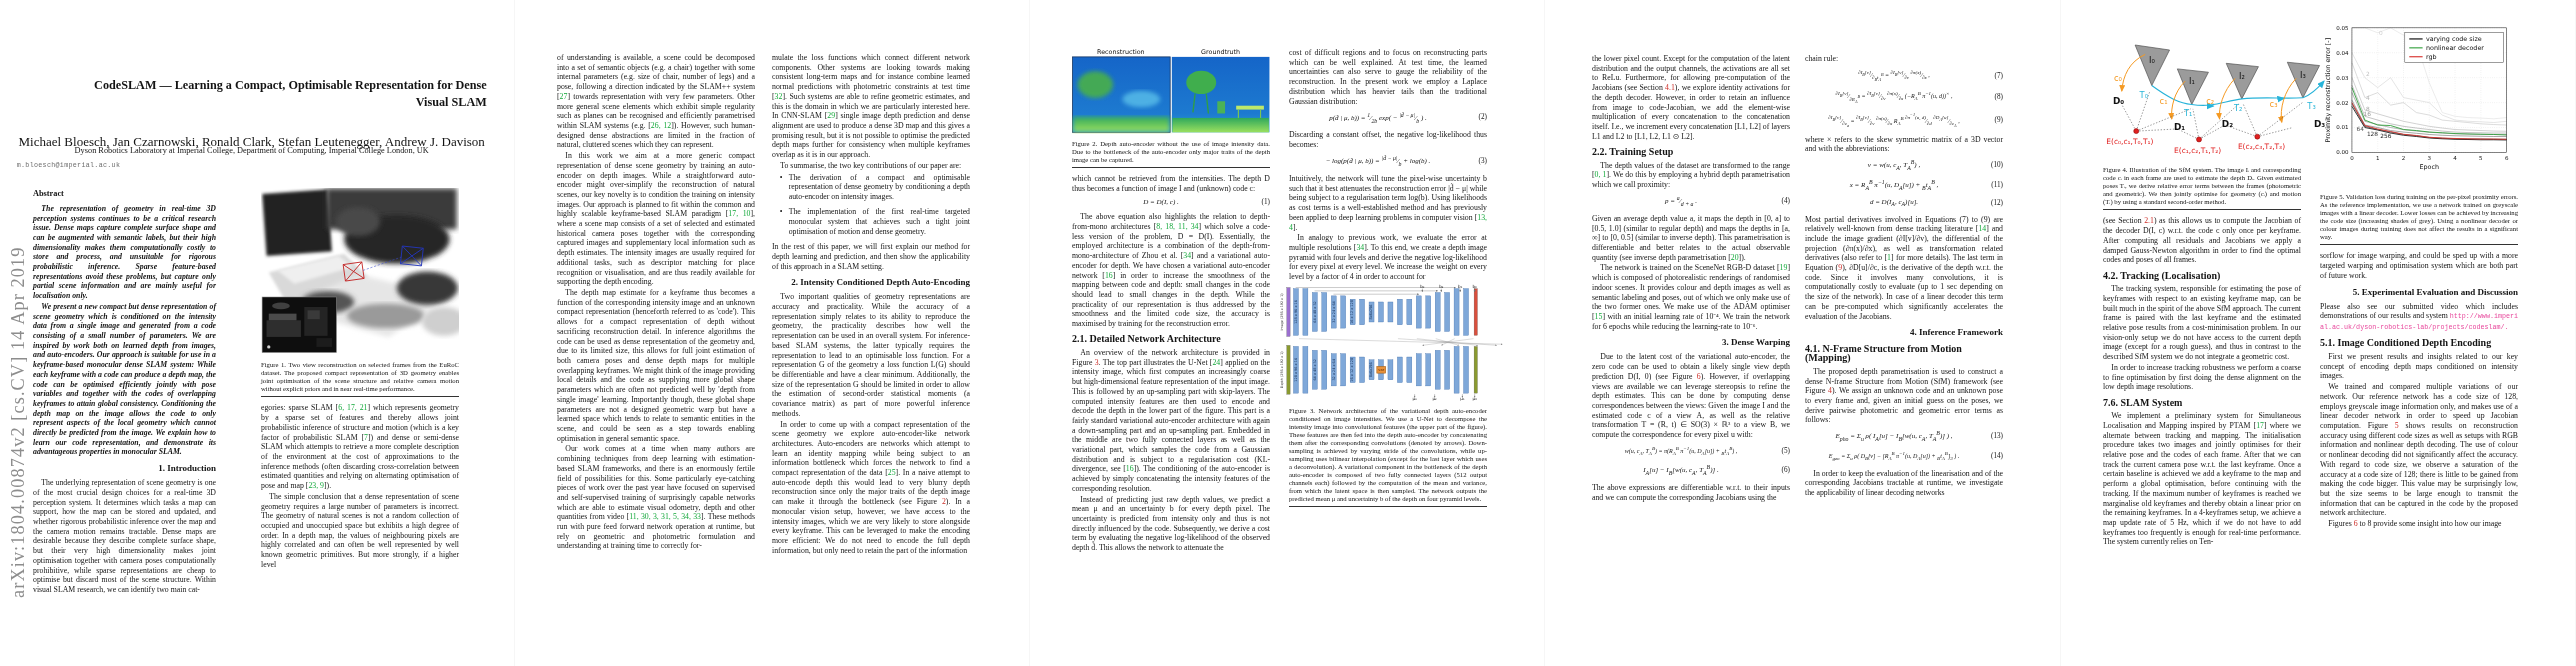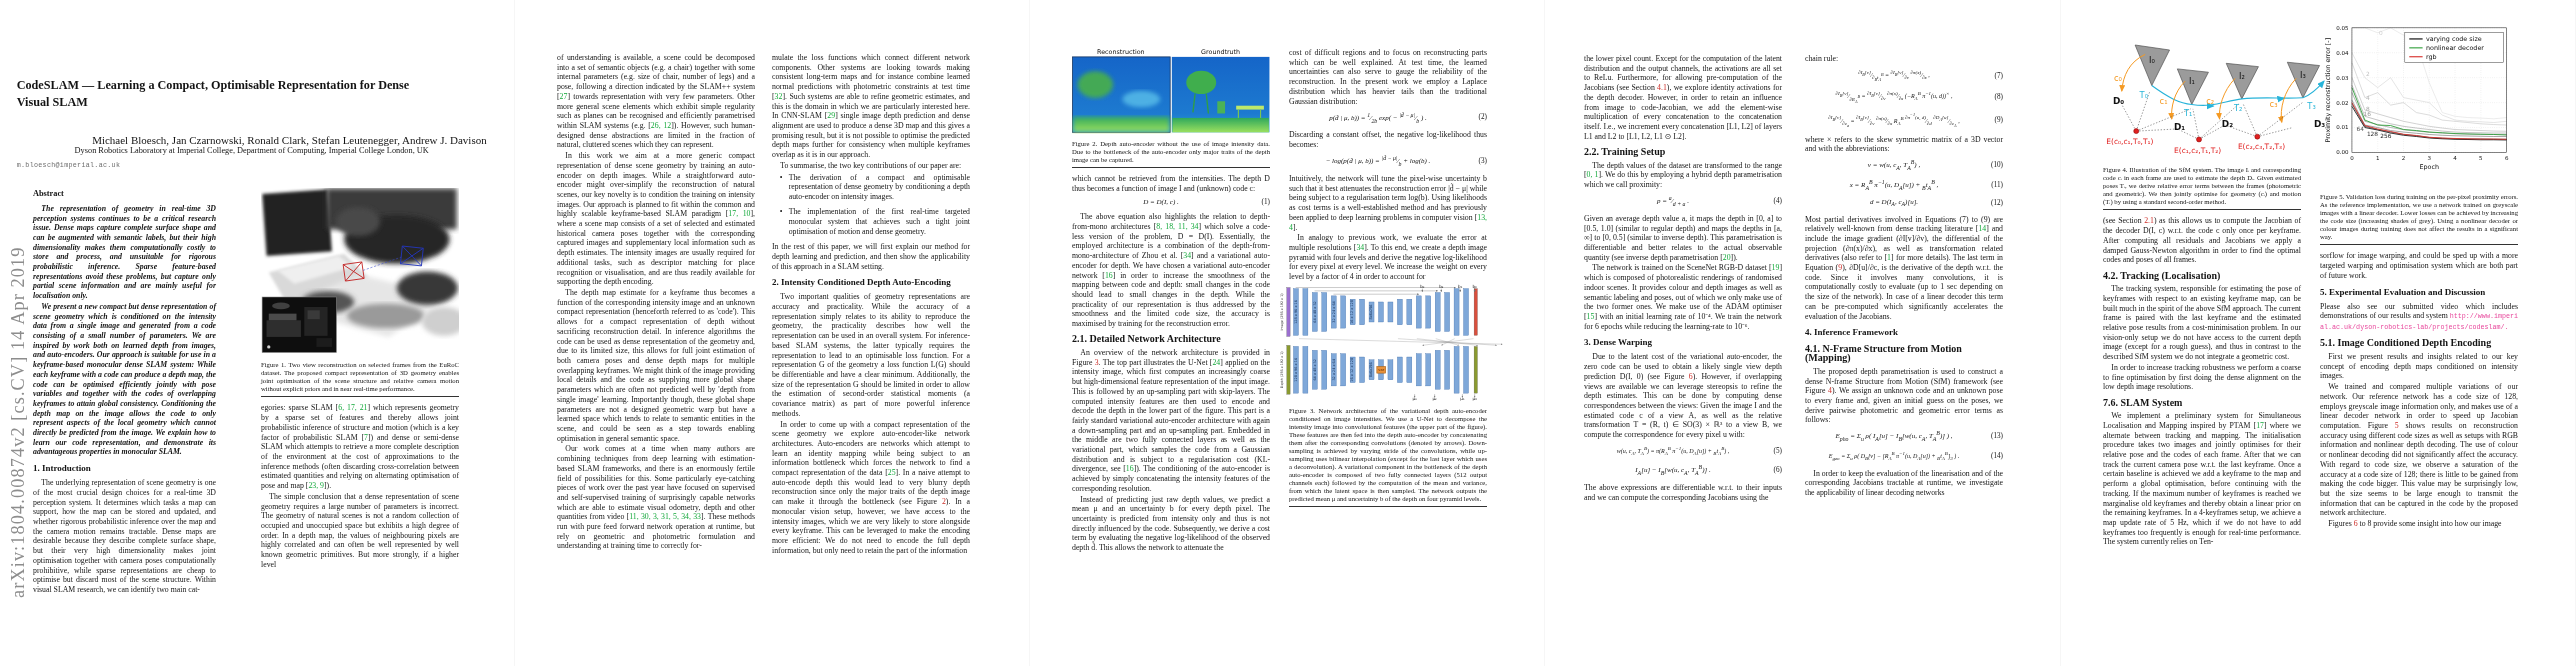--- a/index.html
+++ b/index.html
@@ -2,31 +2,31 @@
 <html style="font-size:9px"><head>
 <meta charset="utf-8">
 <style>
   html,body{margin:0;padding:0;}
   body{width:2576px;height:667px;position:relative;background:#ffffff;overflow:hidden;
        font-family:"Liberation Serif",serif;color:#141414;}
   .edge-strip{position:absolute;left:0;top:0;width:4.4px;height:667px;background:#000;}
   .page{position:absolute;top:0;width:515px;height:667px;background:#fff;box-shadow:inset -0.6px 0 0 #f0f0f0;}
   .arxiv-strip{position:absolute;left:7.8px;top:178px;height:489px;writing-mode:vertical-rl;
        transform:rotate(180deg);font-size:18.3px;letter-spacing:1.1px;color:#8d8d8d;text-align:center;white-space:nowrap;}
-  .title{position:absolute;left:16.7px;width:470px;top:77px;text-align:left;font-size:12.2px;font-weight:bold;line-height:16.7px;}
-  .authors{position:absolute;left:16.7px;width:470px;top:134px;text-align:right;font-size:11px;}
+  .title{position:absolute;left:16.7px;width:470px;top:77px;text-align:right;font-size:12.2px;font-weight:bold;line-height:16.7px;}
+  .authors{position:absolute;left:16.7px;width:470px;top:134px;text-align:center;font-size:13px;}
   .affil{position:absolute;left:16.7px;width:470px;top:146px;text-align:center;font-size:8.3px;}
   .email{position:absolute;left:16.7px;width:470px;top:161px;font-size:6.7px;
        font-family:"Liberation Mono",monospace;color:#6e6e6e;letter-spacing:0.3px;}
   .col{position:absolute;width:198px;font-size:7.8px;line-height:9.7px;text-align:justify;}
   .para{margin:0 0 1.1px 0;text-indent:8.3px;}
   .para.noindent{text-indent:0;}
   .para.abstract-para{font-style:italic;font-weight:bold;}
   .h-center{font-weight:bold;font-size:8.3px;margin:1.1px 0 5px;}
-  .h2{font-weight:bold;font-size:9px;line-height:10.6px;margin:6.1px 0 4.4px;text-align:left;}
+  .h2{font-weight:bold;font-size:9px;line-height:10.6px;margin:6.1px 0 4.4px;text-align:right;}
   .h3{font-weight:bold;font-size:10px;margin:5.6px 0 3.9px;text-align:left;}
   .eq{display:flex;align-items:center;margin:4.4px 0;}
   .eq-body{flex:1;text-align:center;font-style:italic;font-size:7px;}
   .eq-body.eq-small{font-size:6px;}
   .eq-num{width:20px;text-align:right;font-size:7.2px;}
   ul.bullets{margin:2.2px 0 4.4px 16.7px;padding:0;list-style:none;}
   ul.bullets li{margin-bottom:5.6px;position:relative;}
   ul.bullets li::before{content:"\2022";position:absolute;left:-9px;}
   .caption{font-size:6.7px;line-height:8px;text-align:justify;margin:3.3px 0 2.8px;}
   .rule{border-top:0.7px solid #333;margin:2.8px 0 6.7px;}
@@ -287,21 +287,21 @@
           <line x1="352" y1="200" x2="352" y2="206" stroke="#555" stroke-width="0.7" marker-end="url(#arr3)"></line>
           <text x="352" y="211" font-size="7.5" fill="#111" text-anchor="middle">μ₀</text>
         </svg>
   </div>
       <div class="caption">Figure 3.   Network architecture of the variational depth auto-encoder conditioned on image intensities. We use a U-Net to decompose the intensity image into convolutional features (the upper part of the figure). These features are then fed into the depth auto-encoder by concatenating them after the corresponding convolutions (denoted by arrows). Down-sampling is achieved by varying stride of the convolutions, while up-sampling uses bilinear interpolation (except for the last layer which uses a deconvolution). A variational component in the bottleneck of the depth auto-encoder is composed of two fully connected layers (512 output channels each) followed by the computation of the mean and variance, from which the latent space is then sampled. The network outputs the predicted mean μ and uncertainty b of the depth on four pyramid levels.</div>
       <div class="rule"></div>
     </div>
 </div>
 
 <div class="page" style="left:1546px">
-  <div class="col" style="left:38px;top:54px">
+  <div class="col" style="left:46px;top:54px">
       <p class="para noindent">the lower pixel count. Except for the computation of the latent distribution and the output channels, the activations are all set to ReLu. Furthermore, for allowing pre-computation of the Jacobians (see Section <span class="fref">4.1</span>), we explore identity activations for the depth decoder. However, in order to retain an influence from image to code-Jacobian, we add the element-wise multiplication of every concatenation to the concatenation itself. I.e., we increment every concatenation [L1, L2] of layers L1 and L2 to [L1, L2, L1 ⊙ L2].</p>
       <div class="h3">2.2. Training Setup</div>
       <p class="para">The depth values of the dataset are transformed to the range [<span class="cit">0, 1</span>]. We do this by employing a hybrid depth parametrisation which we call proximity:</p>
       <div class="eq">
         <span class="eq-body">p = <sup>a</sup>⁄<sub>d + a</sub> .</span>
         <span class="eq-num">(4)</span>
       </div>
       <p class="para noindent">Given an average depth value a, it maps the depth in [0, a] to [0.5, 1.0] (similar to regular depth) and maps the depths in [a, ∞] to [0, 0.5] (similar to inverse depth). This parametrisation is differentiable and better relates to the actual observable quantity (see inverse depth parametrisation [<span class="cit">20</span>]).</p>
       <p class="para">The network is trained on the SceneNet RGB-D dataset [<span class="cit">19</span>] which is composed of photorealistic renderings of randomised indoor scenes. It provides colour and depth images as well as semantic labeling and poses, out of which we only make use of the two former ones. We make use of the ADAM optimiser [<span class="cit">15</span>] with an initial learning rate of 10⁻⁴. We train the network for 6 epochs while reducing the learning-rate to 10⁻⁶.</p>
       <div class="h2">3. Dense Warping</div>

